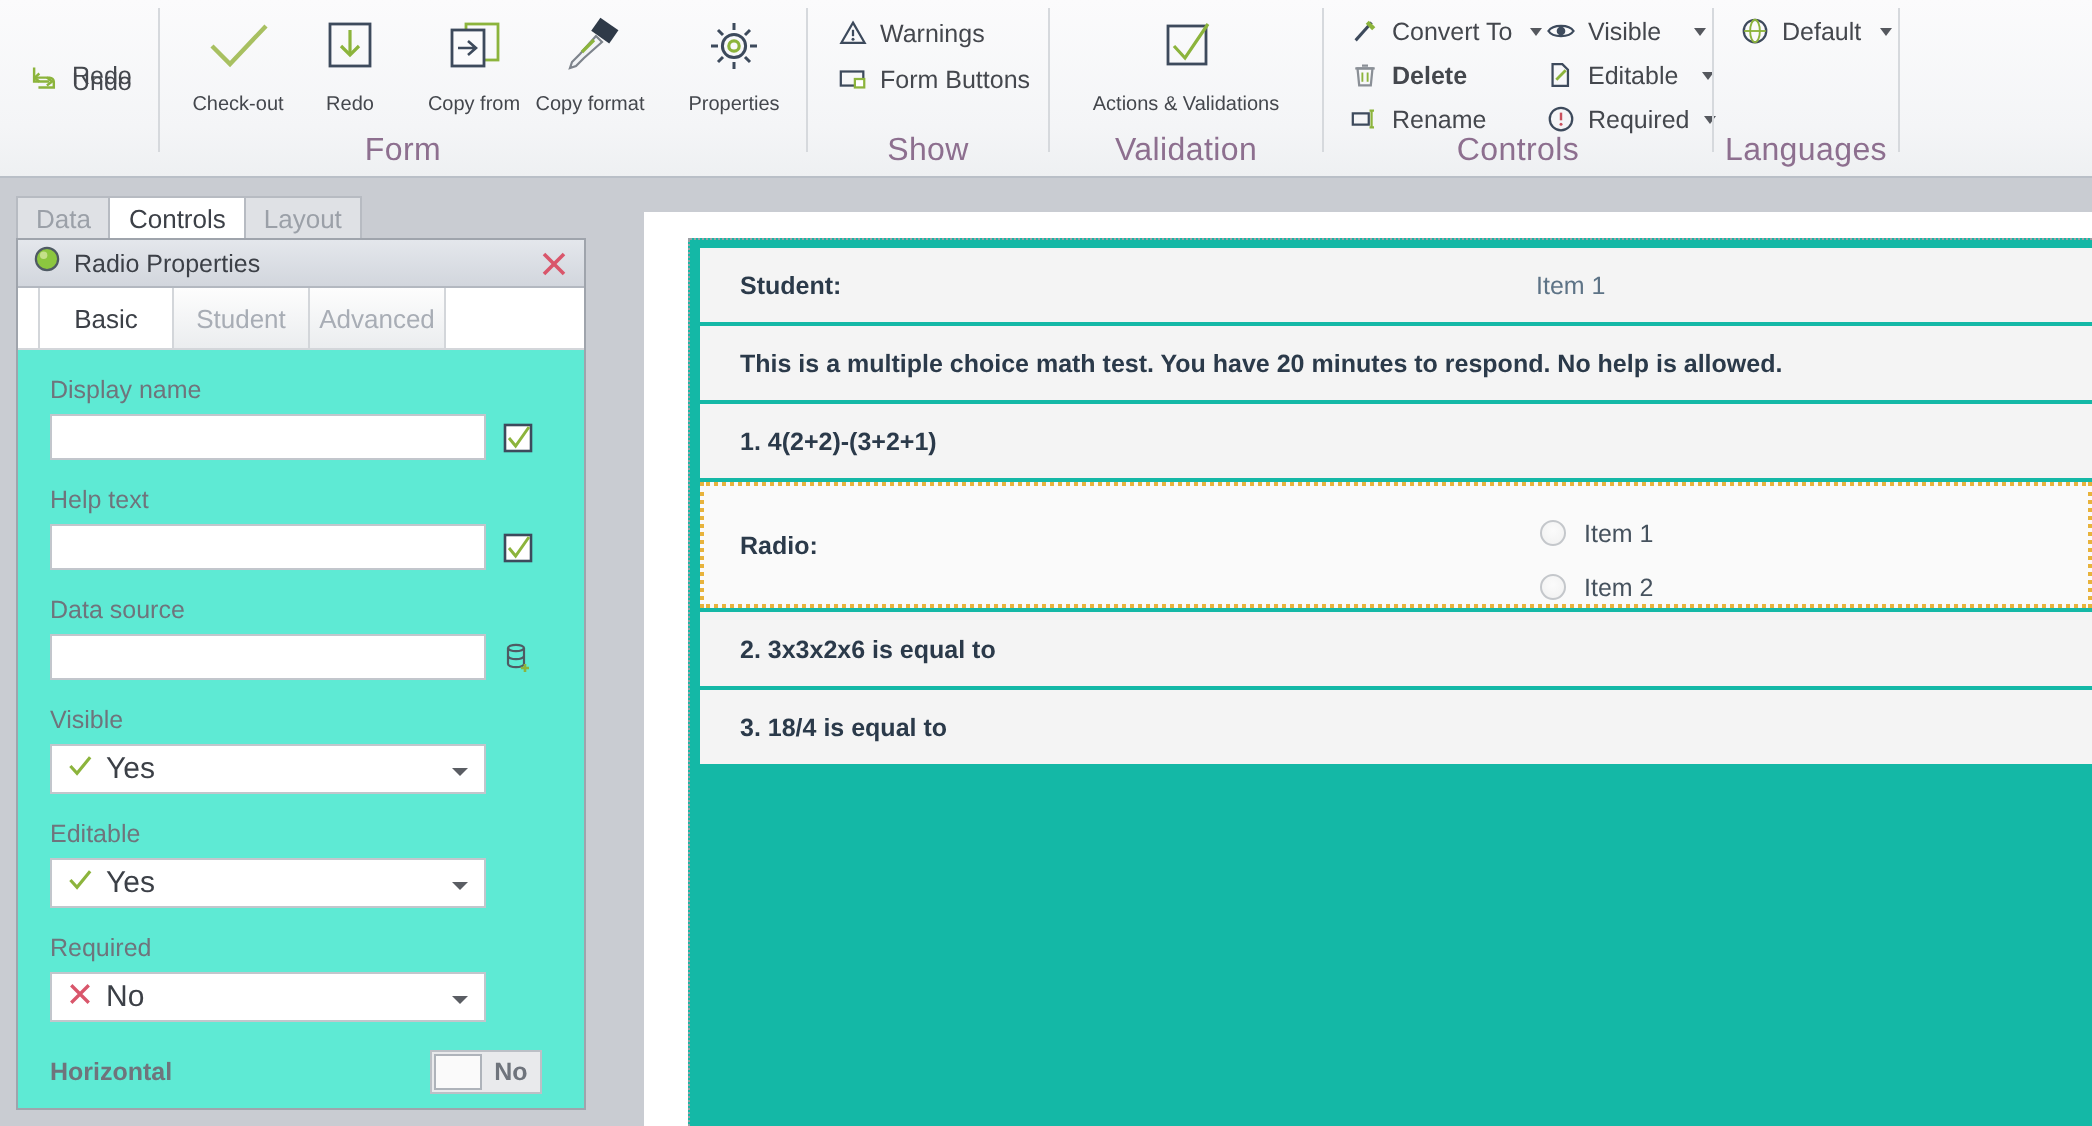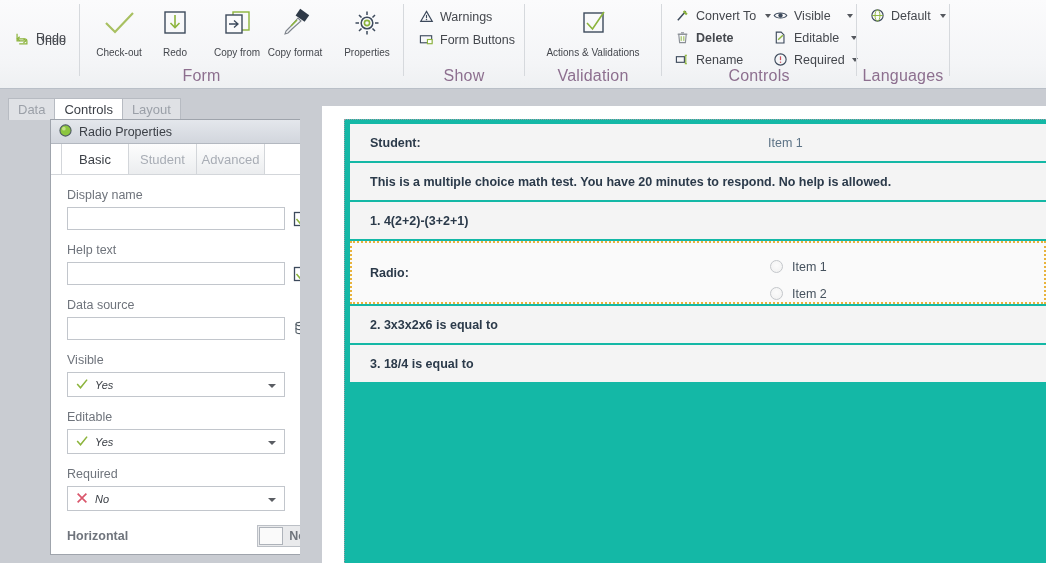--- a/index.html
+++ b/index.html
@@ -50,21 +50,21 @@
   .tab {
     height: 22px; padding: 0 9px; display: flex; align-items: center;
     font-size: 13px; color: #9ba0a8; background: #dfe1e5;
     border: 1px solid #b7bbc2; border-bottom: none; cursor: default;
   }
   .tab + .tab { border-left: none; }
   .tab.active { background: #ffffff; color: #3c4047; }
 
   .propbox {
     position: absolute; left: 8px; top: 30px; width: 285px; height: 436px;
-    background: #ffffff; border: 1px solid #9fa4ac; margin-left: 42px;
+    background: #5eead4; border: 1px solid #9fa4ac;
   }
   .prophead {
     position: relative; height: 24px;
     background: linear-gradient(to bottom, #e4e7ec 0%, #d2d6dd 100%);
     border-bottom: 1px solid #b3b8c0;
     display: flex; align-items: center; padding-left: 8px; gap: 7px;
   }
   .prophead .title { font-size: 12.5px; color: #3c4047; }
   .closex { position: absolute; right: 6px; top: 3px; width: 18px; height: 18px; cursor: default; }
 
@@ -85,21 +85,21 @@
   .ftext {
     flex: 0 0 auto; width: 218px; height: 23px;
     border: 1px solid #c2c6cc; background: #ffffff;
   }
   .fadorn { width: 18px; height: 18px; display: flex; align-items: center; justify-content: center; }
 
   .fselect {
     position: relative; width: 218px; height: 25px;
     border: 1px solid #c2c6cc; background: #ffffff;
     display: flex; align-items: center; gap: 6px; padding-left: 7px;
-    font-size: 11px; color: #3c4047; margin-bottom: 13px; font-style: italic;
+    font-size: 15px; color: #3c4047; margin-bottom: 13px;
   }
   .fselect .arrow {
     position: absolute; right: 8px; top: 11px;
     width: 0; height: 0; border-left: 4px solid transparent; border-right: 4px solid transparent;
     border-top: 4px solid #5a5d63;
   }
   .toggrow { display: flex; align-items: center; }
   .toggrow .flabel { margin: 0; }
   .toggle {
     position: absolute; left: 190px; width: 56px; height: 22px;

